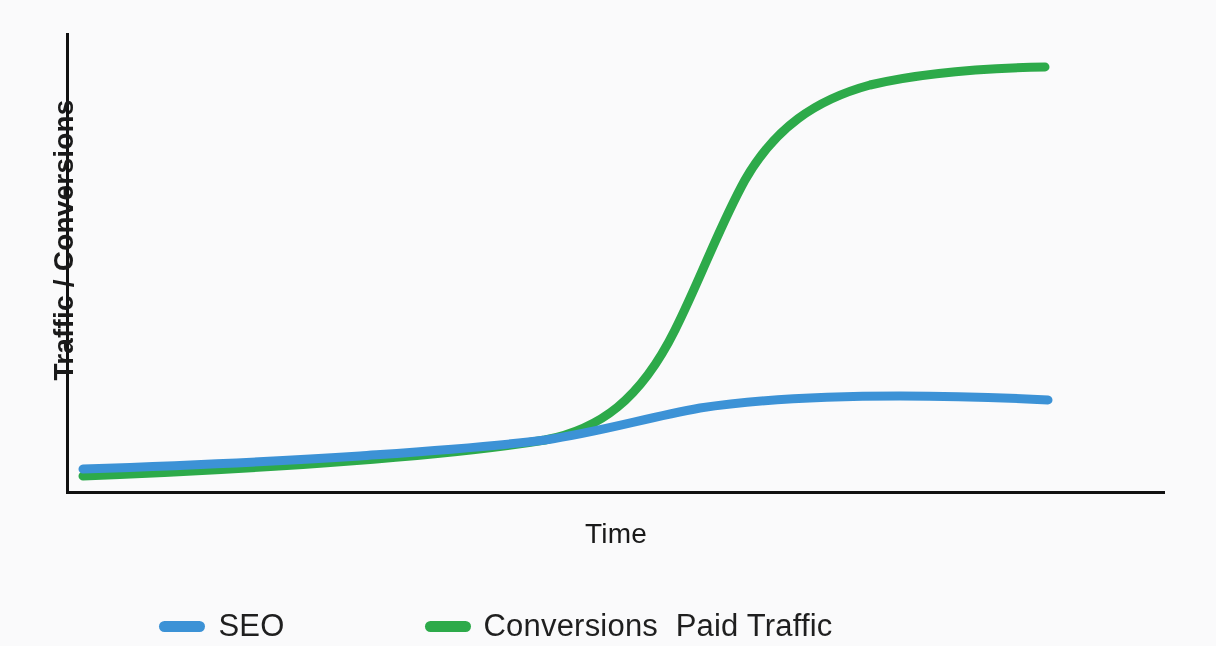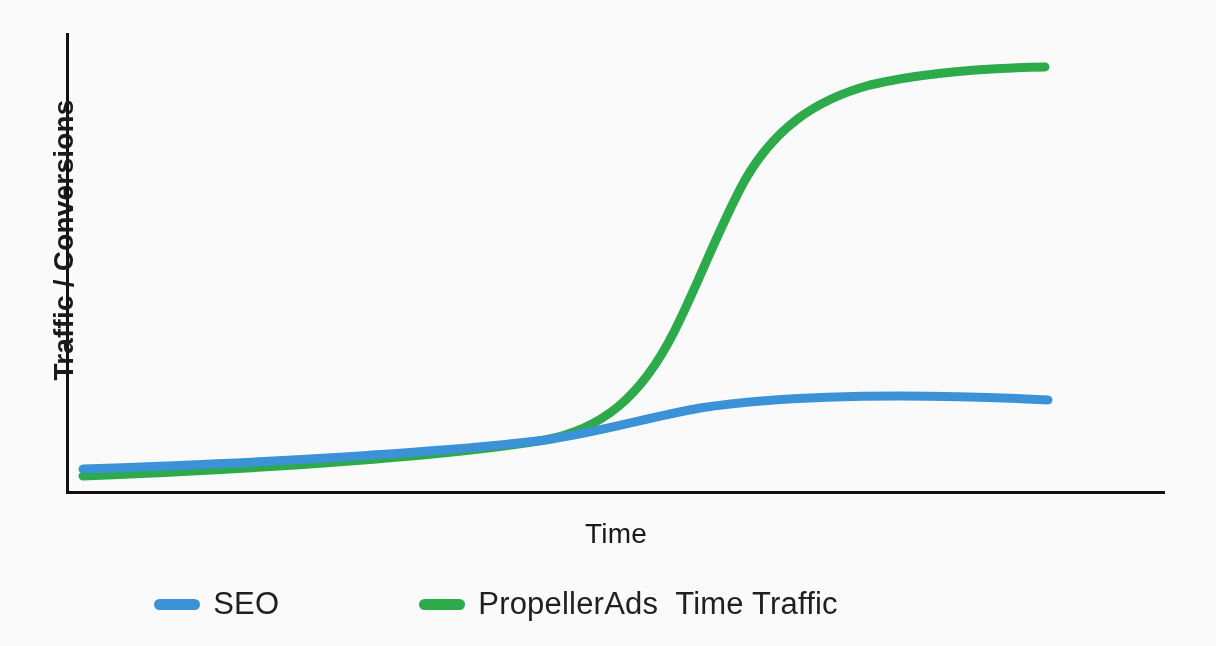--- a/index.html
+++ b/index.html
@@ -50,21 +50,21 @@
     width: 1100px;
     text-align: center;
     font-size: 28px;
     font-weight: normal;
     color: #1a1a1a;
     letter-spacing: 0.2px;
   }
   .legend {
     position: absolute;
     left: 0px;
-    top: 586px;
+    top: 608px;
     width: 992px;
     display: flex;
     justify-content: center;
     align-items: center;
   }
   .legend-item {
     display: flex;
     align-items: center;
   }
   .legend-item.seo { margin-right: 140px; }
@@ -115,17 +115,17 @@
 
   <div class="x-axis-label">Time</div>
 
   <div class="legend">
     <div class="legend-item seo">
       <span class="legend-swatch" style="background:#3c92d6"></span>
       <span class="legend-label">SEO</span>
     </div>
     <div class="legend-item paid">
       <span class="legend-swatch" style="background:#2daa4a"></span>
-      <span class="legend-label">PropellerAds  Time Traffic</span>
+      <span class="legend-label">Conversions  Paid Traffic</span>
     </div>
   </div>
 
 </div>
 
 </body></html>

